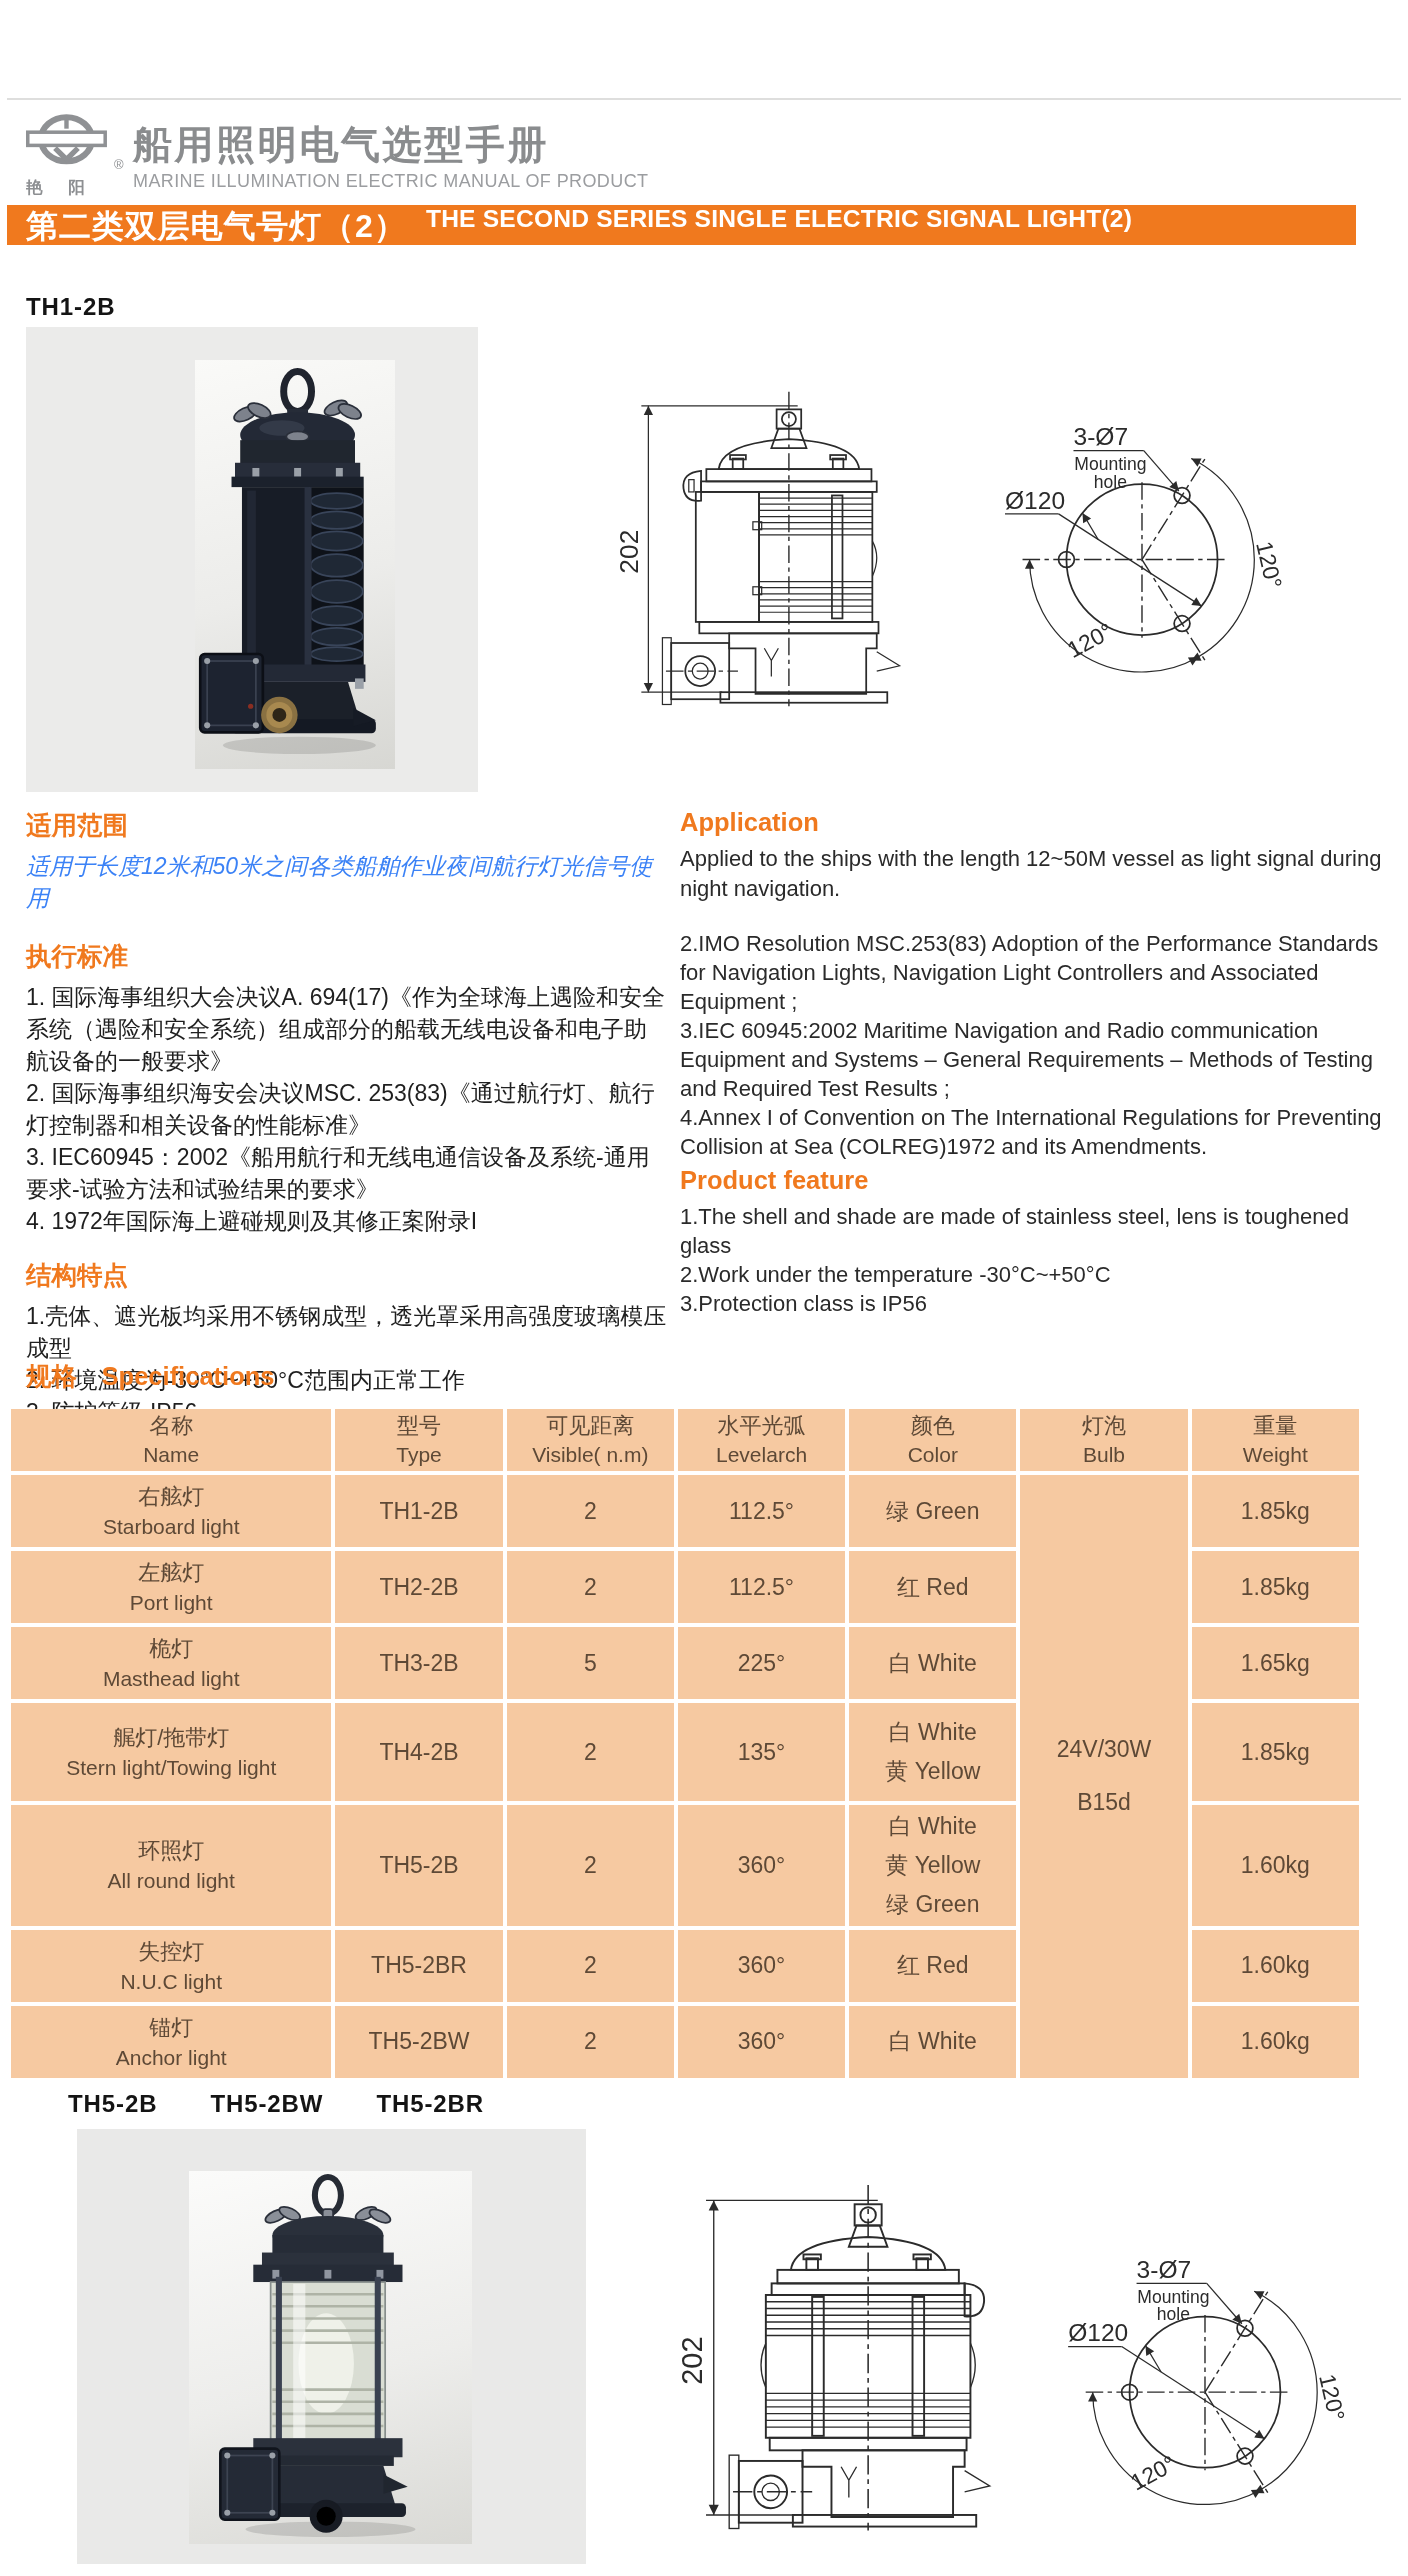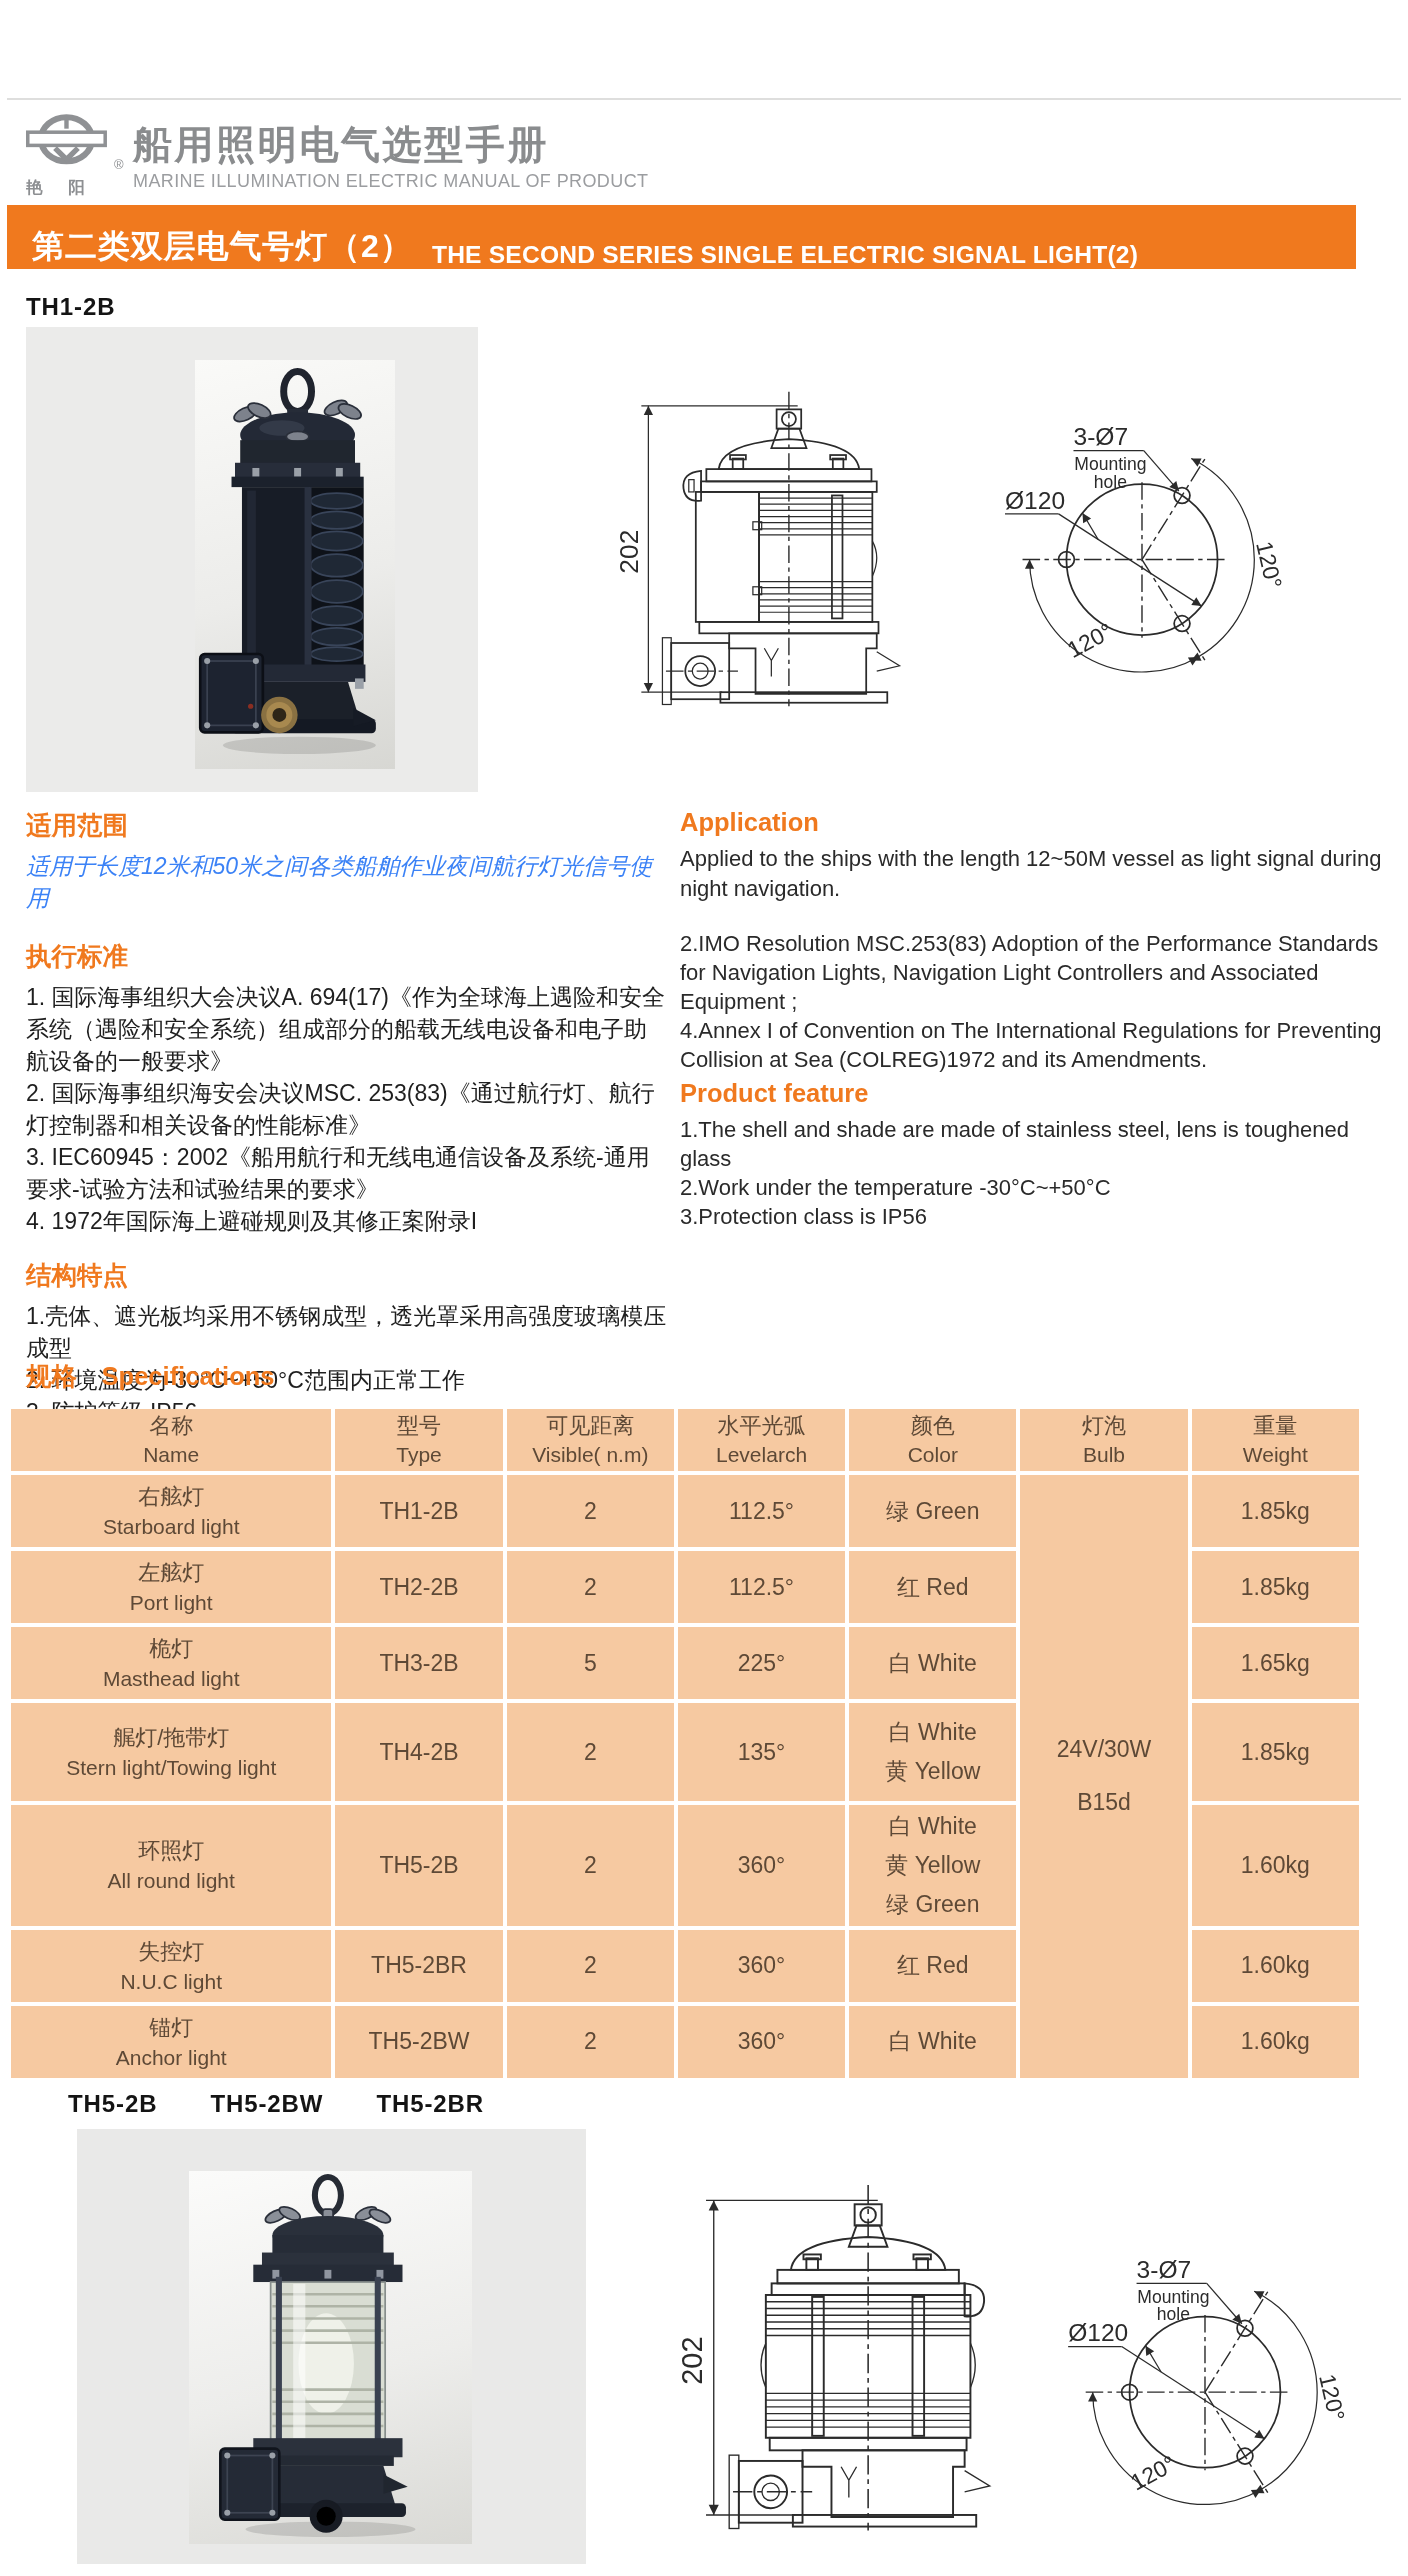--- a/index.html
+++ b/index.html
@@ -10,22 +10,22 @@
   
   #top-rule{left:7px;top:98px;width:1394px;height:1.8px;background:#dededd;}
   #logo-wrap{left:26px;top:111px;width:114px;}
   #brand-cn{margin-top:1.8px;font-size:16.7px;color:#8d8f92;letter-spacing:10.5px;font-weight:bold;}
   #reg-mark{position:absolute;left:88px;top:46px;font-size:13px;color:#8d8f92;}
   #title-block{left:133px;top:112px;}
   #main-title{font-size:39px;font-weight:bold;color:#8a8c8e;letter-spacing:2.6px;line-height:1.1;margin-top:12px;}
   #sub-title{margin-top:4px;font-size:18px;color:#9b9da0;letter-spacing:0.4px;}
 
   
-  #banner{left:7px;top:205px;width:1349px;height:64px;background:#F0791E;
-          display:flex;align-items:flex-end;padding-left:25px;box-sizing:border-box;}
+  #banner{left:7px;top:205px;width:1349px;height:40px;background:#F0791E;
+          display:flex;align-items:flex-start;padding-left:19px;box-sizing:border-box;}
   #banner .cn{font-size:32px;font-weight:bold;color:#fff;letter-spacing:0.9px;}
   #banner .en{font-size:24.6px;font-weight:bold;color:#fff;margin-left:19.3px;letter-spacing:0.2px;}
 
   
   .model-label{font-size:24px;font-weight:bold;color:#141414;letter-spacing:0.9px;}
   #model-top{left:26px;top:293px;}
   #models-bottom{left:68px;top:2090px;display:flex;gap:53px;}
 
   
   #photo-box-top{left:26px;top:327px;width:452px;height:465px;background:#ebebea;}
@@ -263,20 +263,21 @@
     <div class="cn-item">1.壳体、遮光板均采用不锈钢成型，透光罩采用高强度玻璃模压成型</div>
     <div class="cn-item">2. 环境温度为-30°C~+50°C范围内正常工作</div>
     <div class="cn-item">3. 防护等级 IP56</div>
   </div>
 
   <div class="abs" id="col-right">
     <div class="sec-head">Application</div>
     <div class="en-body">Applied to the ships with the length 12~50M vessel as light signal during night navigation.</div>
     <div class="gap28"></div>
     <div class="en-item">2.IMO Resolution MSC.253(83) Adoption of the Performance Standards for Navigation Lights, Navigation Light Controllers and Associated Equipment ;</div>
+    <div class="en-item">3.IEC 60945:2002 Maritime Navigation and Radio communication Equipment and Systems – General Requirements – Methods of Testing and Required Test Results ;</div>
     <div class="en-item">4.Annex I of Convention on The International Regulations for Preventing Collision at Sea (COLREG)1972 and its Amendments.</div>
     <div class="gap6"></div>
     <div class="sec-head">Product feature</div>
     <div class="en-item">1.The shell and shade are made of stainless steel,  lens is toughened glass</div>
     <div class="en-item">2.Work under the temperature -30°C~+50°C</div>
     <div class="en-item">3.Protection class is IP56</div>
   </div>
 
   <div class="abs" id="spec-head">
     <span class="cn">规格</span>

